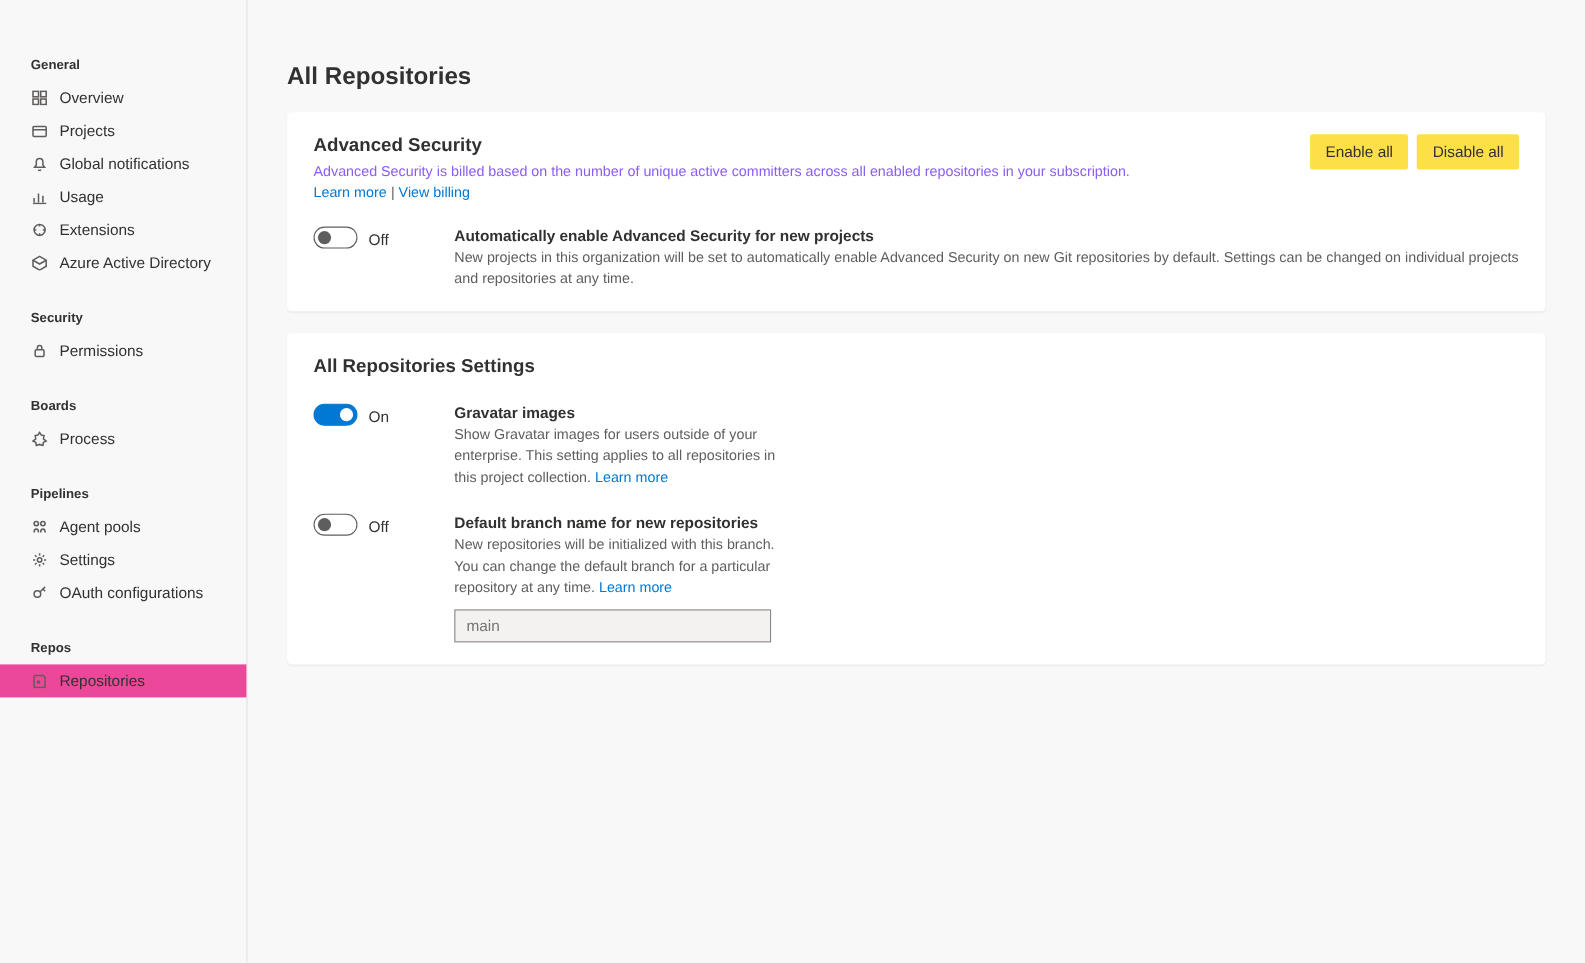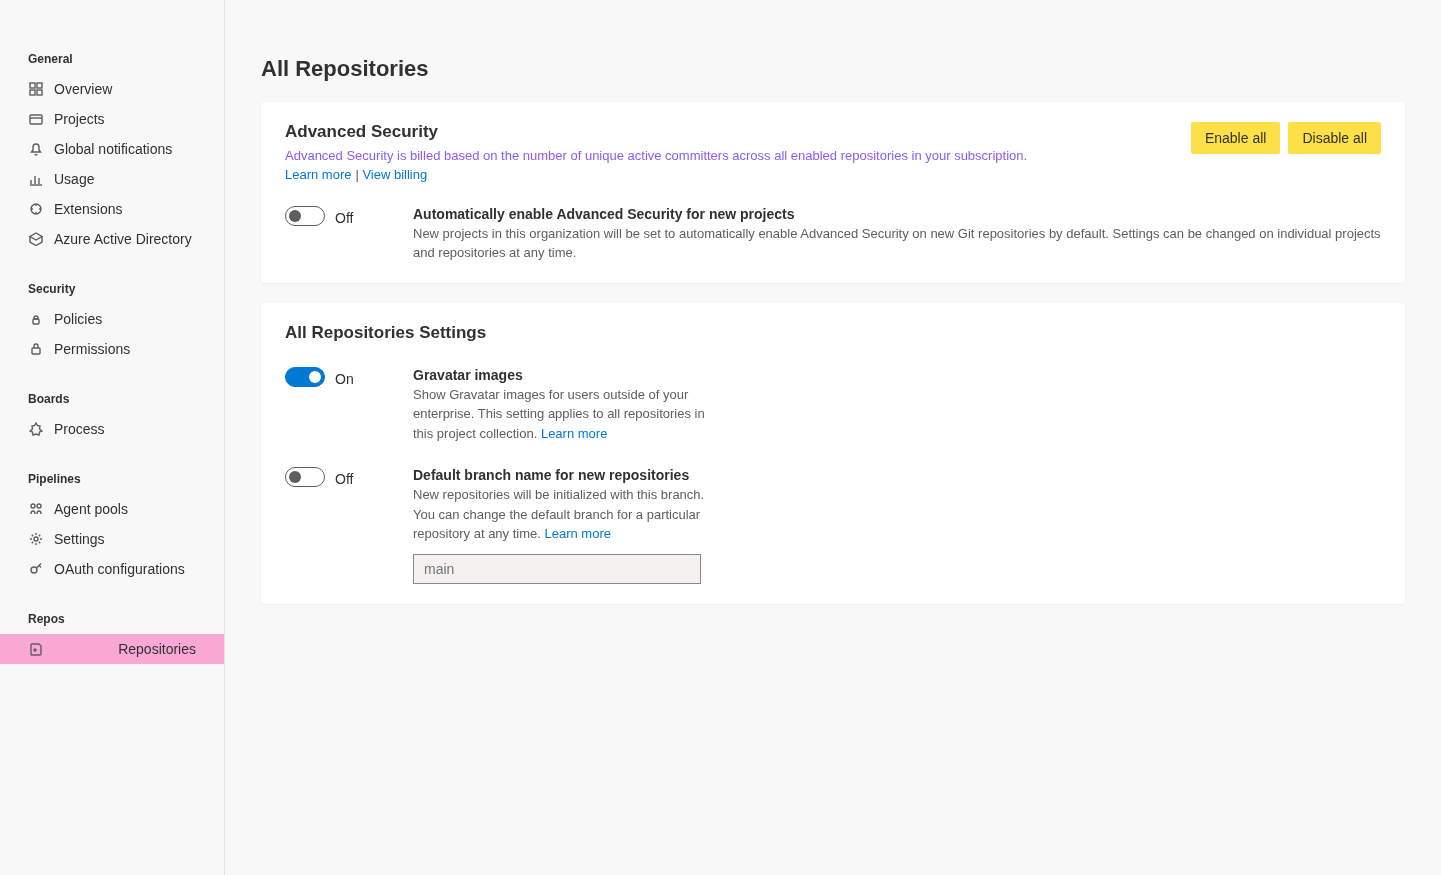--- a/index.html
+++ b/index.html
@@ -47,22 +47,21 @@
     .nav-item {
       display: flex;
       align-items: center;
       padding: 7px 28px;
       cursor: pointer;
       color: #323130;
       font-size: 14px;
       gap: 10px;
     }
     .nav-item.active {
-      background: #f9a8d4;
-      justify-content: space-between;
+      background: #ec4899;
     }
     .nav-icon {
       width: 16px;
       height: 16px;
       display: inline-flex;
       align-items: center;
       justify-content: center;
       flex-shrink: 0;
     }
     .nav-icon svg {
@@ -266,29 +265,20 @@
             </svg>
           </span>
           <span>Azure Active Directory</span>
         </div>
       </div>
       <div class="nav-section">
         <div class="nav-section-title">Security</div>
         <div class="nav-item">
           <span class="nav-icon">
             <svg viewBox="0 0 14 14">
-              <path d="M7 4a2 2 0 0 0-2 2v1h4V6a2 2 0 0 0-2-2z"></path>
-              <rect x="4" y="7" width="6" height="5" rx="1"></rect>
-            </svg>
-          </span>
-          <span>Policies</span>
-        </div>
-        <div class="nav-item">
-          <span class="nav-icon">
-            <svg viewBox="0 0 14 14">
               <rect x="3" y="6" width="8" height="6" rx="1"></rect>
               <path d="M5 6V4a2 2 0 0 1 4 0v2"></path>
             </svg>
           </span>
           <span>Permissions</span>
         </div>
       </div>
       <div class="nav-section">
         <div class="nav-section-title">Boards</div>
         <div class="nav-item">

